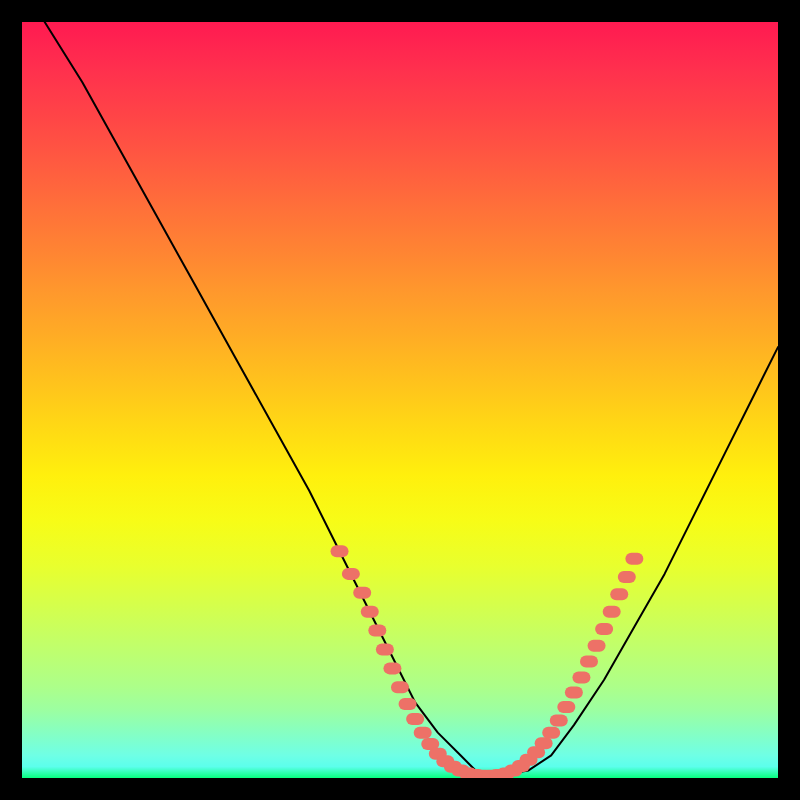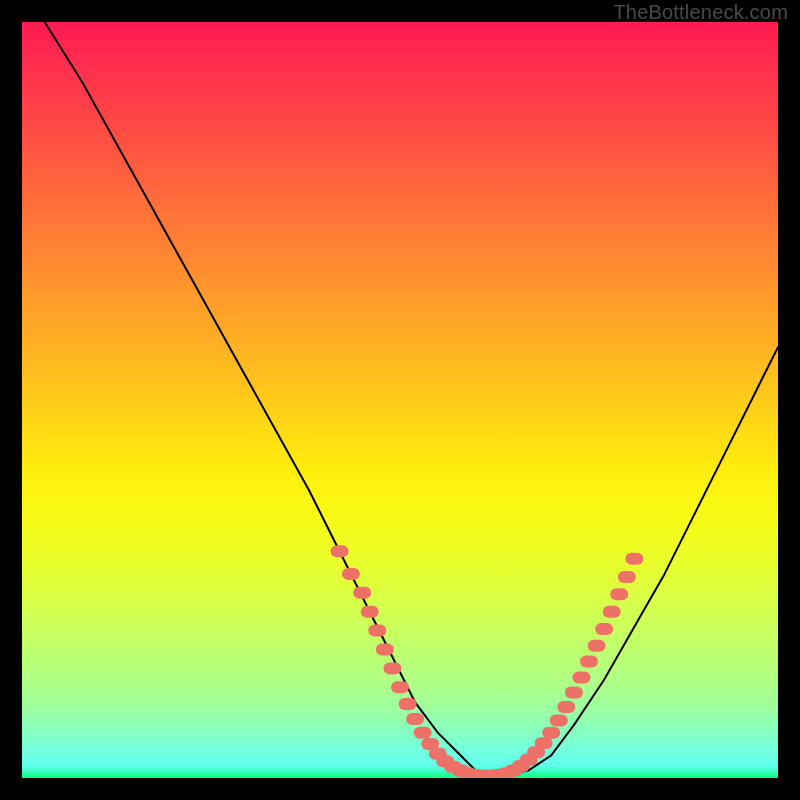--- a/index.html
+++ b/index.html
@@ -116,14 +116,13 @@
           <rect x="558.00" y="633.58" width="18" height="12" rx="6" ry="6" fill="#ed7167"></rect>
           <rect x="565.56" y="617.70" width="18" height="12" rx="6" ry="6" fill="#ed7167"></rect>
           <rect x="573.12" y="601.07" width="18" height="12" rx="6" ry="6" fill="#ed7167"></rect>
           <rect x="580.68" y="583.68" width="18" height="12" rx="6" ry="6" fill="#ed7167"></rect>
           <rect x="588.24" y="566.29" width="18" height="12" rx="6" ry="6" fill="#ed7167"></rect>
           <rect x="595.80" y="548.90" width="18" height="12" rx="6" ry="6" fill="#ed7167"></rect>
           <rect x="603.36" y="530.76" width="18" height="12" rx="6" ry="6" fill="#ed7167"></rect>
         </g>
       </svg>
   </div>
-  <div class="watermark">TheBottleneck.com</div>
 </div>
 
 </body></html>

